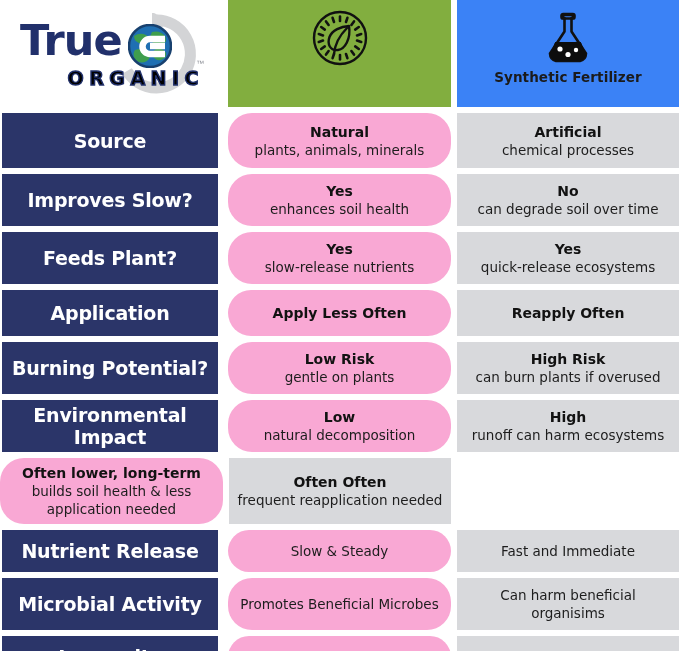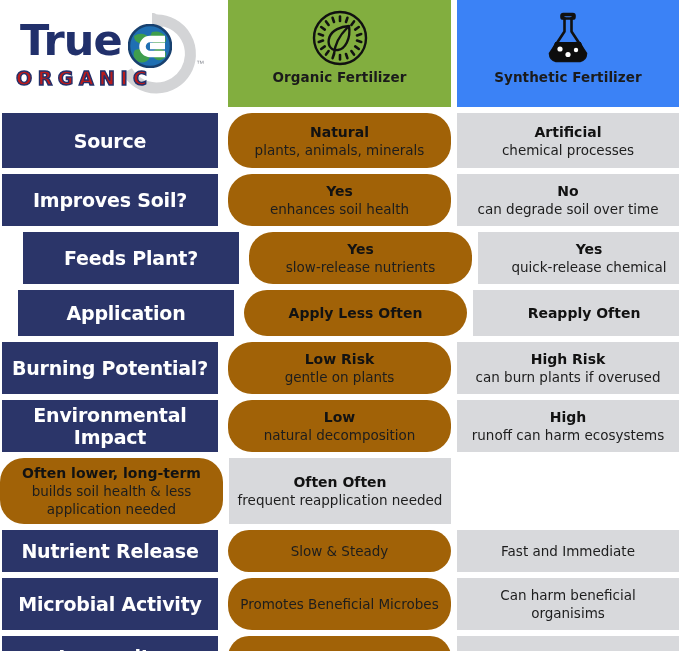--- a/index.html
+++ b/index.html
@@ -91,26 +91,26 @@
     top: 13px;
     width: 44px;
     height: 44px;
   }
 
   .logo-organic {
     position: absolute;
     left: 6px;
     top: 56px;
     width: 188px;
-    text-align: left;
+    text-align: right;
     font-family: "DejaVu Sans", sans-serif;
     font-weight: bold;
     font-size: 19px;
     letter-spacing: 5.5px;
-    color: #b91c1c;
+    color: #000000;
     -webkit-text-stroke: 1.4px #21306b;
     line-height: 22px;
   }
 
   .logo-tm {
     position: absolute;
     left: 186px;
     top: 48px;
     font-size: 8px;
     color: #8f9299;
@@ -157,21 +157,21 @@
 
   
   .value-cell {
     display: flex;
     flex-direction: column;
     align-items: center;
     justify-content: center;
     text-align: center;
     padding: 5px 7px;
   }
-  .value-cell.organic { background: #a16207; border-radius: 24px; }
+  .value-cell.organic { background: #f9a8d4; border-radius: 24px; }
   .value-cell.synthetic { background: #d8d9dc; }
 
   .value-primary {
     font-family: "DejaVu Sans", sans-serif;
     font-weight: bold;
     font-size: 14px;
     color: #121212;
     line-height: 18px;
   }
   .value-secondary {
@@ -242,21 +242,20 @@
             <line x1="7.8" y1="33" x2="12" y2="31.6"></line>
             <line x1="7.8" y1="25" x2="12" y2="26.4"></line>
             <line x1="10.2" y1="18" x2="13.8" y2="20.6"></line>
             <line x1="15" y1="12.4" x2="17.6" y2="16"></line>
             <line x1="21.6" y1="8.8" x2="23" y2="13"></line>
           </g>
           <path d="M38 17 C 40 30 34 40 27 41 C 19 42 16 35 18.5 28 C 21 21 30 17.5 38 17 Z" fill="none" stroke="#111" stroke-width="2.4" stroke-linejoin="round"></path>
           <path d="M36 19 C 28 27 24 34 23 45" fill="none" stroke="#111" stroke-width="2.4" stroke-linecap="round"></path>
         </svg>
       </div>
-      <div class="head-title">Organic Fertilizer</div>
     </div>
 
     <div class="col-synthetic head-cell synthetic">
       <div class="head-icon">
         <svg width="58" height="58" viewBox="0 0 58 58">
           <path d="M24 6 h10 v3 h-1.5 v13.5 L47 44.5 A8 8 0 0 1 41 52 H17 A8 8 0 0 1 11 44.5 L25.5 22.5 V9 H24 Z" fill="none" stroke="#111" stroke-width="2.6" stroke-linejoin="round"></path>
           <path d="M16.5 33 h25 L47 44.5 A8 8 0 0 1 41 52 H17 A8 8 0 0 1 11 44.5 Z" fill="#0d0d0d"></path>
           <path d="M16.5 33 q7 4 13 1.5 q6 -2.5 12 -1.5 l1.5 2.5 h-28 Z" fill="#0d0d0d"></path>
           <circle cx="21" cy="40" r="2.6" fill="#ffffff"></circle>
           <circle cx="29" cy="45.5" r="2.6" fill="#ffffff"></circle>
@@ -277,45 +276,45 @@
           <div class="value-primary">Natural</div>
           <div class="value-secondary">plants, animals, minerals</div>
         </div>
         <div class="col-synthetic value-cell synthetic">
           <div class="value-primary">Artificial</div>
           <div class="value-secondary">chemical processes</div>
         </div>
       </div>
       <div class="row" style="height: 52px;">
         <div class="col-label label-cell">
-          <div class="label-text">Improves Soil?</div>
+          <div class="label-text">Improves Slow?</div>
         </div>
         <div class="col-organic value-cell organic">
           <div class="value-primary">Yes</div>
           <div class="value-secondary">enhances soil health</div>
         </div>
         <div class="col-synthetic value-cell synthetic">
           <div class="value-primary">No</div>
           <div class="value-secondary">can degrade soil over time</div>
         </div>
       </div>
-      <div class="row" style="height: 52px; padding-left: 21px;">
+      <div class="row" style="height: 52px;">
         <div class="col-label label-cell">
           <div class="label-text">Feeds Plant?</div>
         </div>
         <div class="col-organic value-cell organic">
           <div class="value-primary">Yes</div>
           <div class="value-secondary">slow-release nutrients</div>
         </div>
         <div class="col-synthetic value-cell synthetic">
           <div class="value-primary">Yes</div>
-          <div class="value-secondary">quick-release chemical</div>
-        </div>
-      </div>
-      <div class="row" style="height: 46px; padding-left: 16px;">
+          <div class="value-secondary">quick-release ecosystems</div>
+        </div>
+      </div>
+      <div class="row" style="height: 46px;">
         <div class="col-label label-cell">
           <div class="label-text">Application</div>
         </div>
         <div class="col-organic value-cell organic">
           <div class="value-primary">Apply Less Often</div>
         </div>
         <div class="col-synthetic value-cell synthetic">
           <div class="value-primary">Reapply Often</div>
         </div>
       </div>

